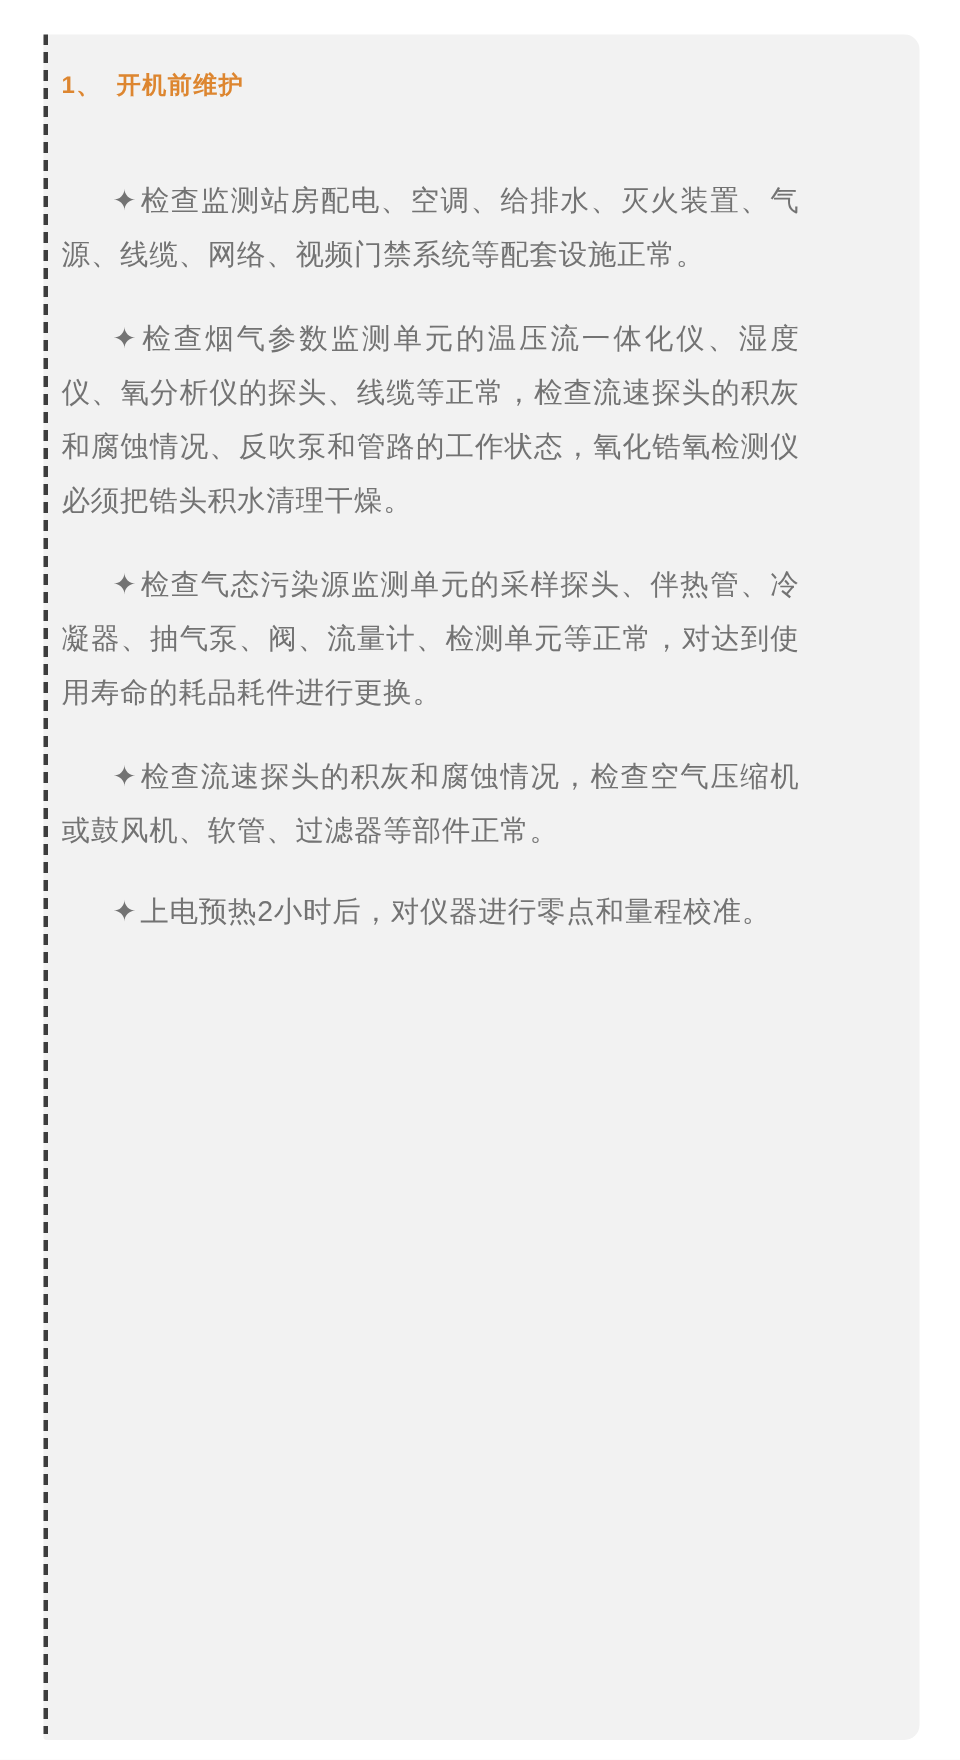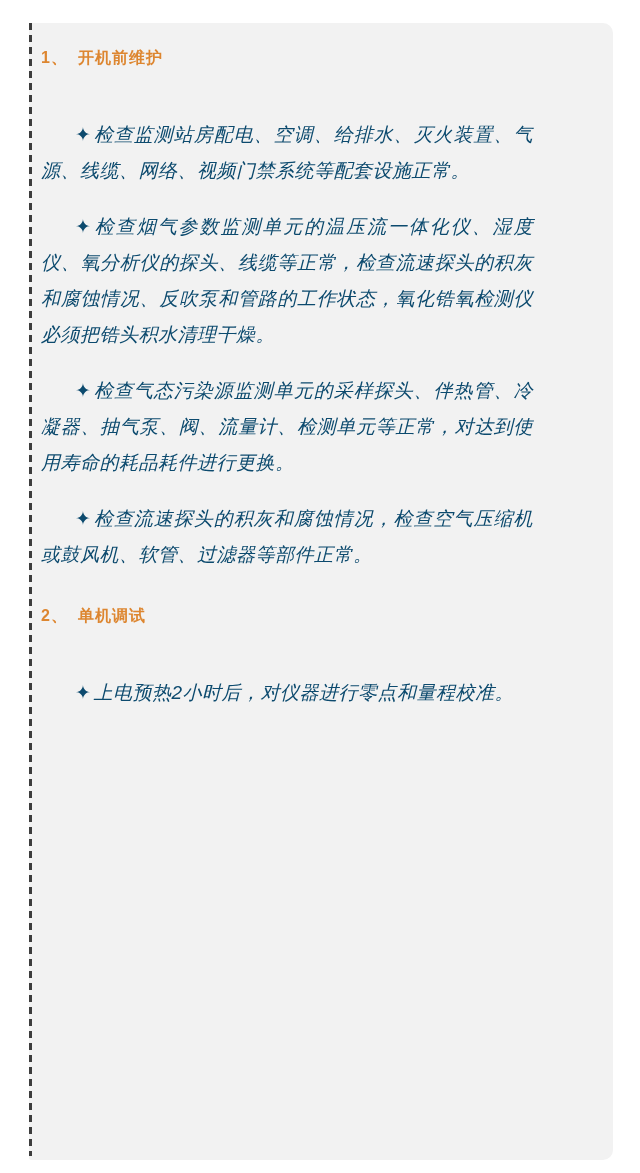--- a/index.html
+++ b/index.html
@@ -36,29 +36,28 @@
     font-weight: bold;
     color: #dd8630;
     letter-spacing: 1px;
   }
   .section-heading .num { margin-right: 10px; }
   .sec2 .section-heading { margin-top: 28px; }
   .para {
     margin: 0 0 20px 0;
     font-size: 19px;
     line-height: 36px;
-    color: #0c4a6e;
+    color: #737373;
     text-align: justify;
     text-indent: 34px;
     letter-spacing: 0.5px;
-    font-style: italic;
   }
   .para:last-child { margin-bottom: 0; }
   .para .bullet { margin-right: 2px; }
-  .gap-before { margin-top: 6px; }
+  .gap-before { margin-top: 18px; }
 </style>
 </head>
 <body>
 
 <div class="panel">
   <div class="dash-rule"></div>
 
   <div class="section sec1">
     <h2 class="section-heading"><span class="num">1、</span><span>开机前维护</span></h2>
 
@@ -67,19 +66,18 @@
 
 
     <p class="para"><span class="bullet">✦</span><span>检查烟气参数监测单元的温压流一体化仪、湿度仪、氧分析仪的探头、线缆等正常，检查流速探头的积灰和腐蚀情况、反吹泵和管路的工作状态，氧化锆氧检测仪必须把锆头积水清理干燥。</span></p>
 
     <p class="para"><span class="bullet">✦</span><span>检查气态污染源监测单元的采样探头、伴热管、冷凝器、抽气泵、阀、流量计、检测单元等正常，对达到使用寿命的耗品耗件进行更换。</span></p>
 
     <p class="para"><span class="bullet">✦</span><span>检查流速探头的积灰和腐蚀情况，检查空气压缩机或鼓风机、软管、过滤器等部件正常。</span></p>
   </div>
 
   <div class="section sec2">
-    <h2 class="section-heading"><span class="num">2、</span><span>单机调试</span></h2>
 
 
     <p class="para gap-before"><span class="bullet">✦</span><span>上电预热2小时后，对仪器进行零点和量程校准。</span></p>
 
   </div>
 </div>
 
 </body></html>

